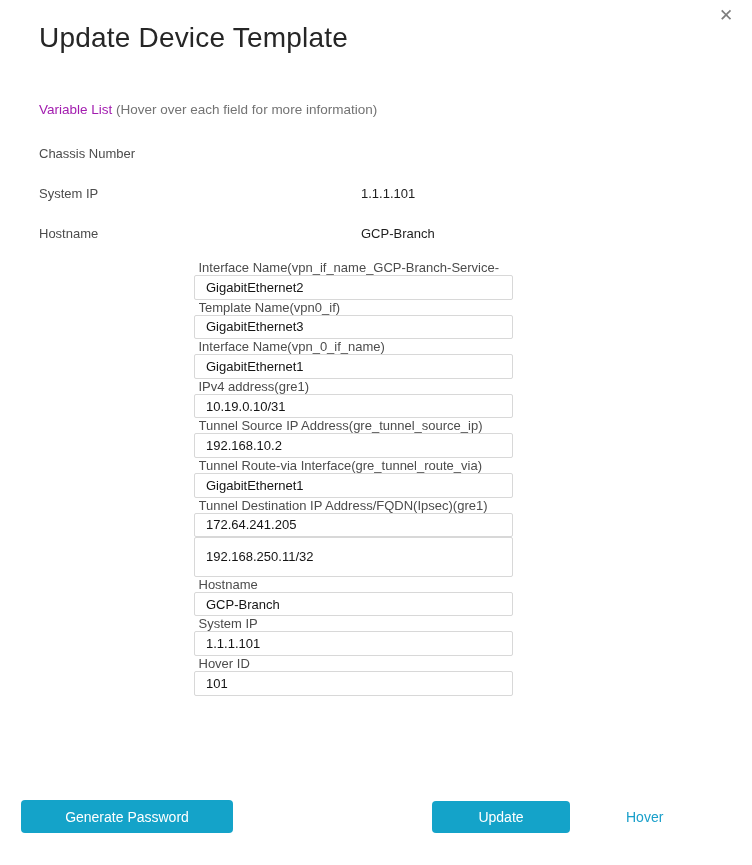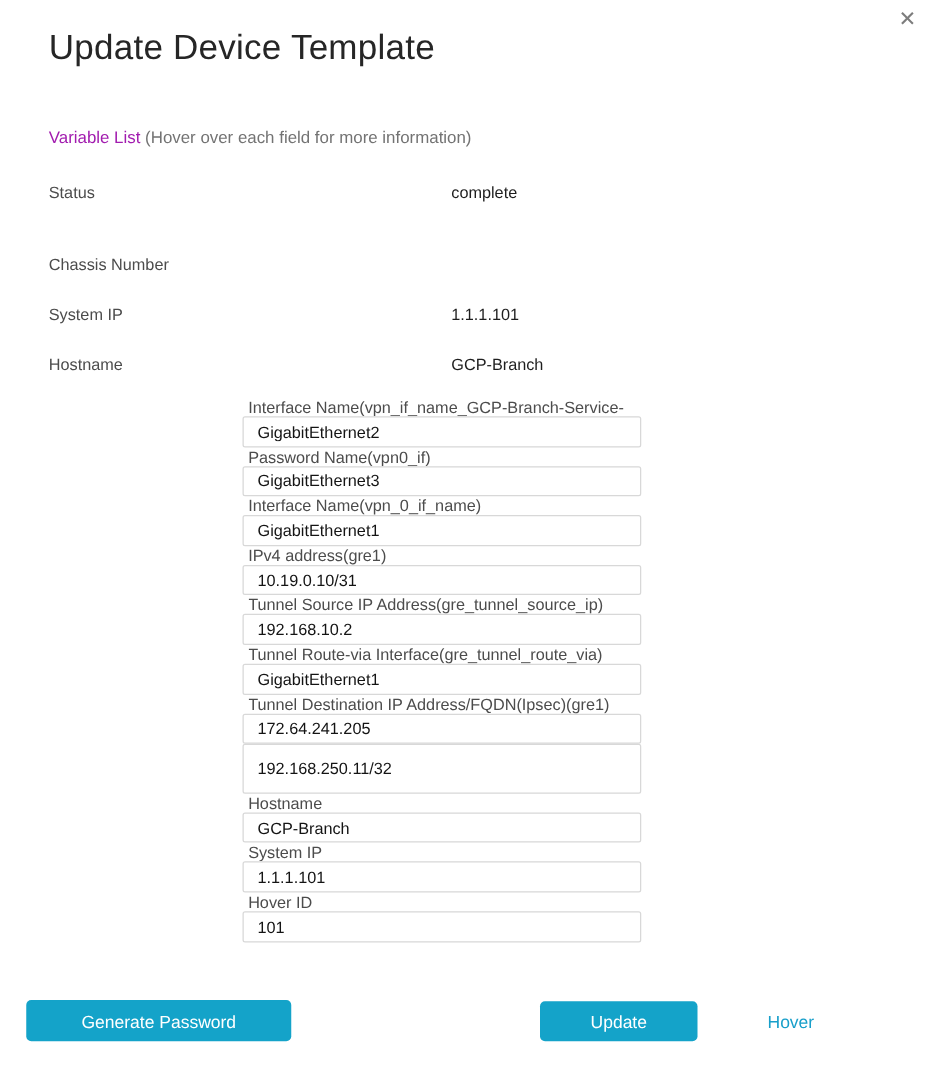--- a/index.html
+++ b/index.html
@@ -102,21 +102,21 @@
     border: none;
     border-radius: 4px;
     background: #14a3c9;
     color: #ffffff;
     font-family: "Liberation Sans", sans-serif;
     font-size: 14px;
     height: 33px;
     cursor: pointer;
   }
   .btn-generate { margin-left: 21px; width: 212px; }
-  .btn-update { margin-left: 199px; width: 126px; height: 32px; }
+  .btn-update { margin-left: 199px; width: 138px; height: 32px; }
   .cancel-link {
     margin-left: 56px;
     font-size: 14px;
     color: #189fca;
     text-decoration: none;
     cursor: pointer;
   }
 </style>
 </head>
 <body>
@@ -126,45 +126,41 @@
   <button class="close-btn">✕</button>
 
   <h1 class="title">Update Device Template</h1>
 
   <div class="section-header">
     <span class="heading">Variable List</span>
     <span class="hint">(Hover over each field for more information)</span>
   </div>
 
   <div class="rows">
-    <div class="row spacer-after">
-      <span class="row-label">Status</span>
-      <span class="row-value">complete</span>
-    </div>
     <div class="row">
       <span class="row-label">Chassis Number</span>
       <span class="row-value"></span>
     </div>
     <div class="row">
       <span class="row-label">System IP</span>
       <span class="row-value">1.1.1.101</span>
     </div>
     <div class="row">
       <span class="row-label">Hostname</span>
       <span class="row-value">GCP-Branch</span>
     </div>
   </div>
 
   <div class="input-rows">
     <div class="input-row">
       <span class="row-label">Interface Name(vpn_if_name_GCP-Branch-Service-</span>
       <input class="text-input" type="text" value="GigabitEthernet2" style="">
     </div>
     <div class="input-row">
-      <span class="row-label">Password Name(vpn0_if)</span>
+      <span class="row-label">Template Name(vpn0_if)</span>
       <input class="text-input" type="text" value="GigabitEthernet3" style="">
     </div>
     <div class="input-row">
       <span class="row-label">Interface Name(vpn_0_if_name)</span>
       <input class="text-input" type="text" value="GigabitEthernet1" style="">
     </div>
     <div class="input-row">
       <span class="row-label">IPv4 address(gre1)</span>
       <input class="text-input" type="text" value="10.19.0.10/31" style="">
     </div>

